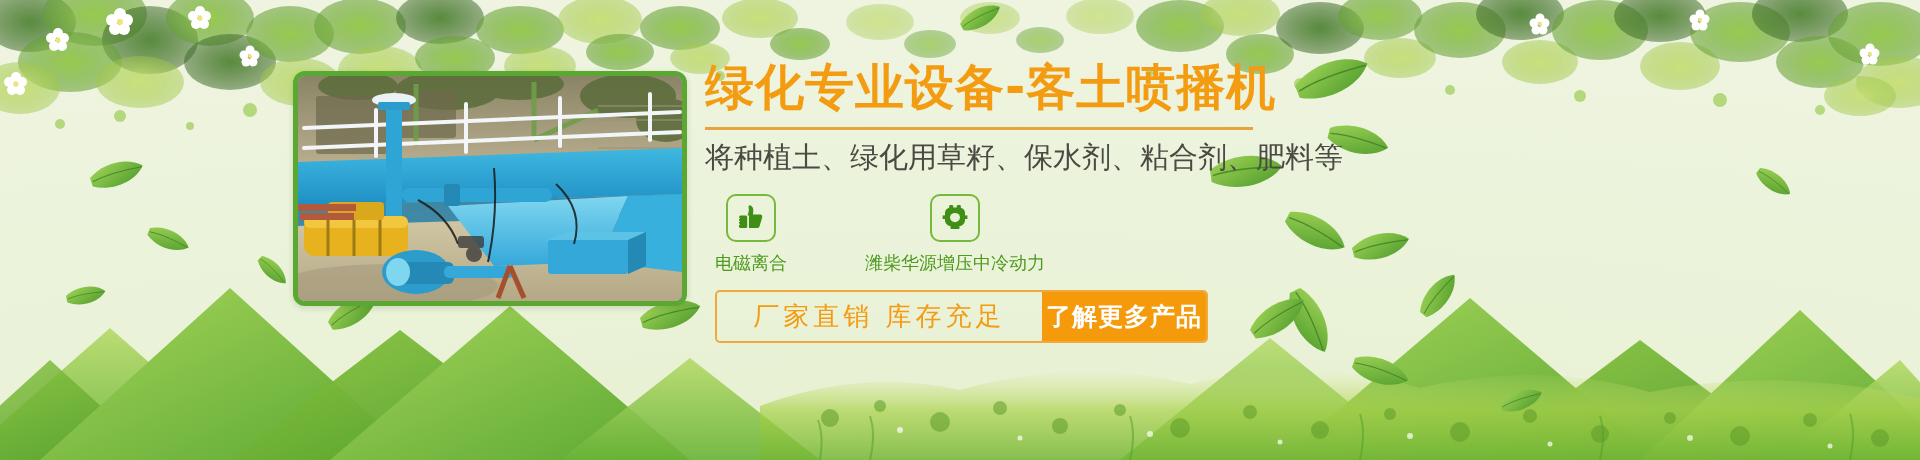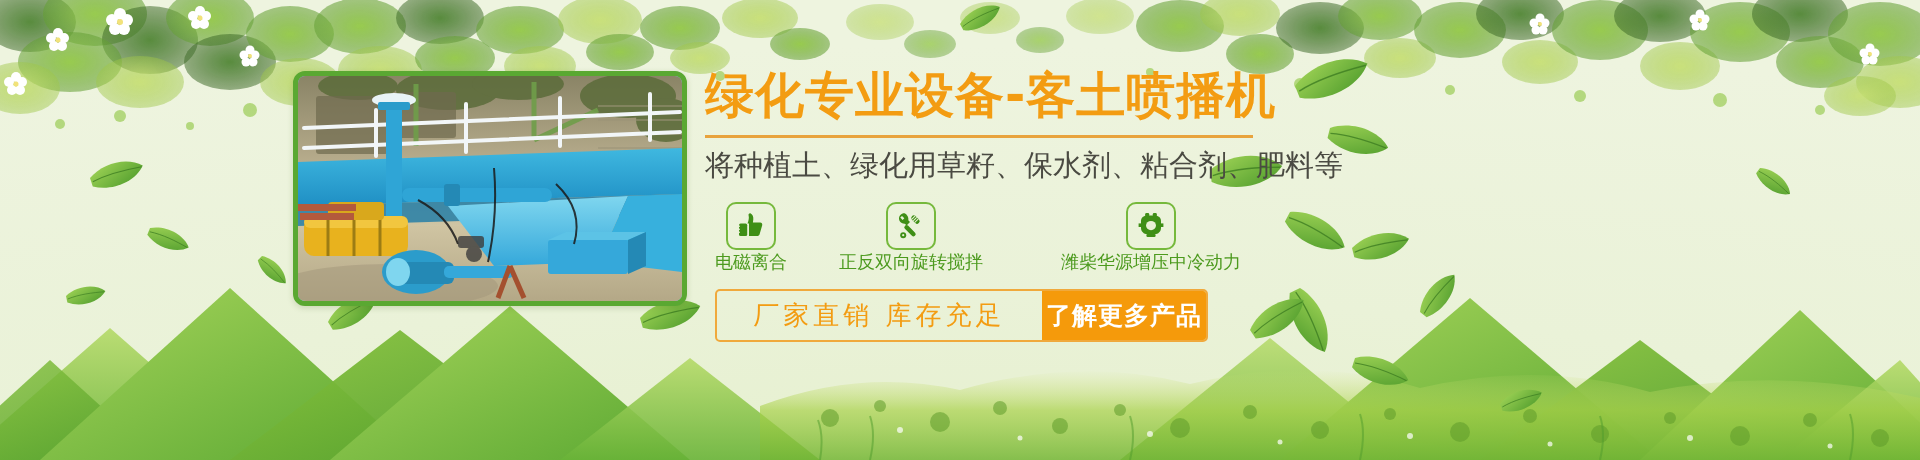--- a/index.html
+++ b/index.html
@@ -35,21 +35,21 @@
   .photo-frame{
     position:absolute;left:293px;top:71px;
     width:384px;height:225px;
     border:5px solid #5aa832;border-radius:12px;
     background:#7ec6e8;overflow:hidden;
     box-shadow:0 2px 6px rgba(60,90,30,.18);
   }
   .photo-frame svg{display:block;width:100%;height:100%;}
 
   
-  .content{position:absolute;left:705px;top:70px;width:900px;}
+  .content{position:absolute;left:705px;top:62px;width:900px;}
 
   .headline{
     font-size:49px;font-weight:bold;color:#f39c12;
     letter-spacing:1px;line-height:1.08;margin:0;white-space:nowrap;
     font-family:"DejaVu Sans","Liberation Sans",sans-serif;
   }
   .rule{
     width:548px;height:3px;background:#e8a33d;margin:12px 0 9px 0;
   }
   .subline{
@@ -64,21 +64,21 @@
   .feature.f2{margin-left:52px;}
   .feature.f3{margin-left:78px;justify-content:space-between;}
   .icon-box{
     width:46px;height:44px;
     border:2px solid #76b93c;border-radius:10px;
     display:flex;align-items:center;justify-content:center;
     background:transparent;
   }
   .icon-box svg{display:block;}
   .feature-label{
-    font-size:18px;color:#4c9a1e;white-space:nowrap;
+    margin-top:9px;font-size:18px;color:#4c9a1e;white-space:nowrap;
     font-family:"DejaVu Sans","Liberation Sans",sans-serif;
   }
 
   
   .cta-row{display:flex;align-items:stretch;margin-top:15px;margin-left:10px;width:489px;
            border:2px solid #f0a93c;border-radius:5px;overflow:hidden;background:transparent;}
   .cta-text{
     flex:1;display:flex;align-items:center;justify-content:center;
     font-size:26px;color:#f39c12;letter-spacing:4px;padding:7px 22px;
     white-space:nowrap;font-family:"DejaVu Sans","Liberation Sans",sans-serif;
@@ -501,42 +501,20 @@
               <rect x="3.0" y="11.6" width="8.2" height="12.4" rx="1.6" fill="#3f8f16"></rect>
               <rect x="2.4" y="13.4" width="1.6" height="1.6" rx="0.8" fill="#e9f1d4"></rect>
               <rect x="2.4" y="16.4" width="1.6" height="1.6" rx="0.8" fill="#e9f1d4"></rect>
               <rect x="2.4" y="19.4" width="1.6" height="1.6" rx="0.8" fill="#e9f1d4"></rect>
             </svg>
           </span>
         </div>
         <div class="feature-label">电磁离合</div>
       </div>
 
-      <div class="feature f2">
-        <div class="icon-box">
-          <span>
-            <svg width="30" height="30" viewBox="0 0 30 30" xmlns="http://www.w3.org/2000/svg">
-
-              <path d="M8.6 2.2 C5.4 2.0 2.8 4.6 3.0 7.8 C3.2 10.8 5.9 13.1 8.9 12.7 L10.6 14.4 L14.0 11.0 L12.3 9.3 C12.9 6.3 10.9 3.2 8.6 2.2 Z M6.0 4.9 L8.3 7.2 L6.6 8.9 L4.3 6.6 Z" fill="#3f8f16"></path>
-              <rect x="10.6" y="13.2" width="14.0" height="4.4" rx="2.0" transform="rotate(45 10.6 13.2)" fill="#3f8f16"></rect>
-
-              <rect x="17.8" y="3.4" width="9.6" height="5.0" rx="2.4" transform="rotate(45 17.8 3.4)" fill="#3f8f16"></rect>
-              <g stroke="#e9f1d4" stroke-width="1" transform="rotate(45 17.8 3.4)">
-                <path d="M19.8 3.4 L19.8 8.4"></path>
-                  <path d="M22.0 3.4 L22.0 8.4"></path>
-                <path d="M24.2 3.4 L24.2 8.4"></path>
-              </g>
-              <rect x="12.0" y="15.6" width="9.0" height="3.2" rx="1.2" transform="rotate(45 12.0 15.6)" fill="#3f8f16"></rect>
-              <circle cx="7.2" cy="24.2" r="3.0" fill="#3f8f16"></circle>
-              <circle cx="7.2" cy="24.2" r="1.1" fill="#e9f1d4"></circle>
-            </svg>
-          </span>
-        </div>
-        <div class="feature-label">正反双向旋转搅拌</div>
-      </div>
 
       <div class="feature f3">
         <div class="icon-box">
           <span>
             <svg width="30" height="28" viewBox="0 0 30 28" xmlns="http://www.w3.org/2000/svg">
               <path d="M5.0 9.0 C5.0 6.0 7.6 3.6 11.0 3.6 L19.0 3.6 C22.4 3.6 25.0 6.0 25.0 9.0 L25.0 16.0 C25.0 19.4 22.2 22.2 18.8 22.2 L11.2 22.2 C7.8 22.2 5.0 19.4 5.0 16.0 Z" fill="#3f8f16"></path>
               <rect x="9.2" y="1.0" width="4.0" height="3.6" rx="1.2" fill="#3f8f16"></rect>
               <rect x="16.8" y="1.0" width="4.0" height="3.6" rx="1.2" fill="#3f8f16"></rect>
               <ellipse cx="15.0" cy="13.6" rx="5.0" ry="4.6" fill="#e9f1d4"></ellipse>
               <path d="M2.6 11.4 L5.4 11.4 L5.4 15.0 L2.6 15.0 Z" fill="#3f8f16"></path>

